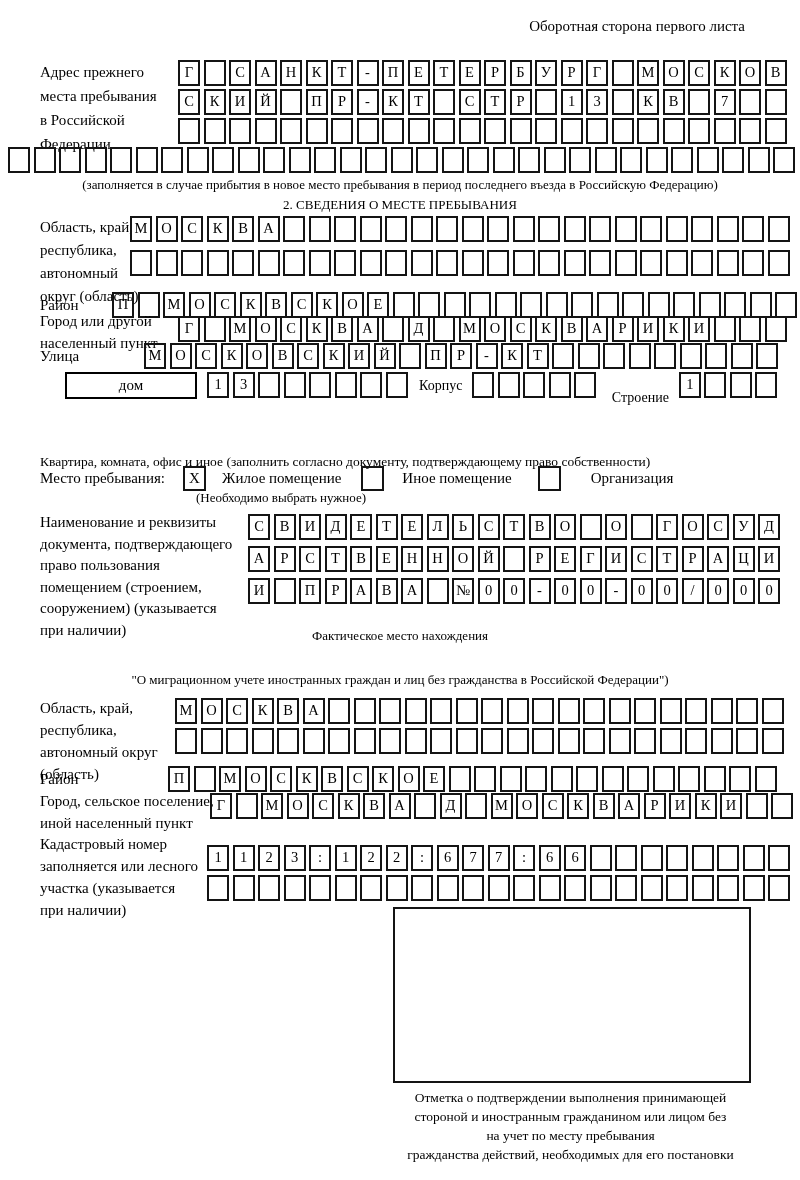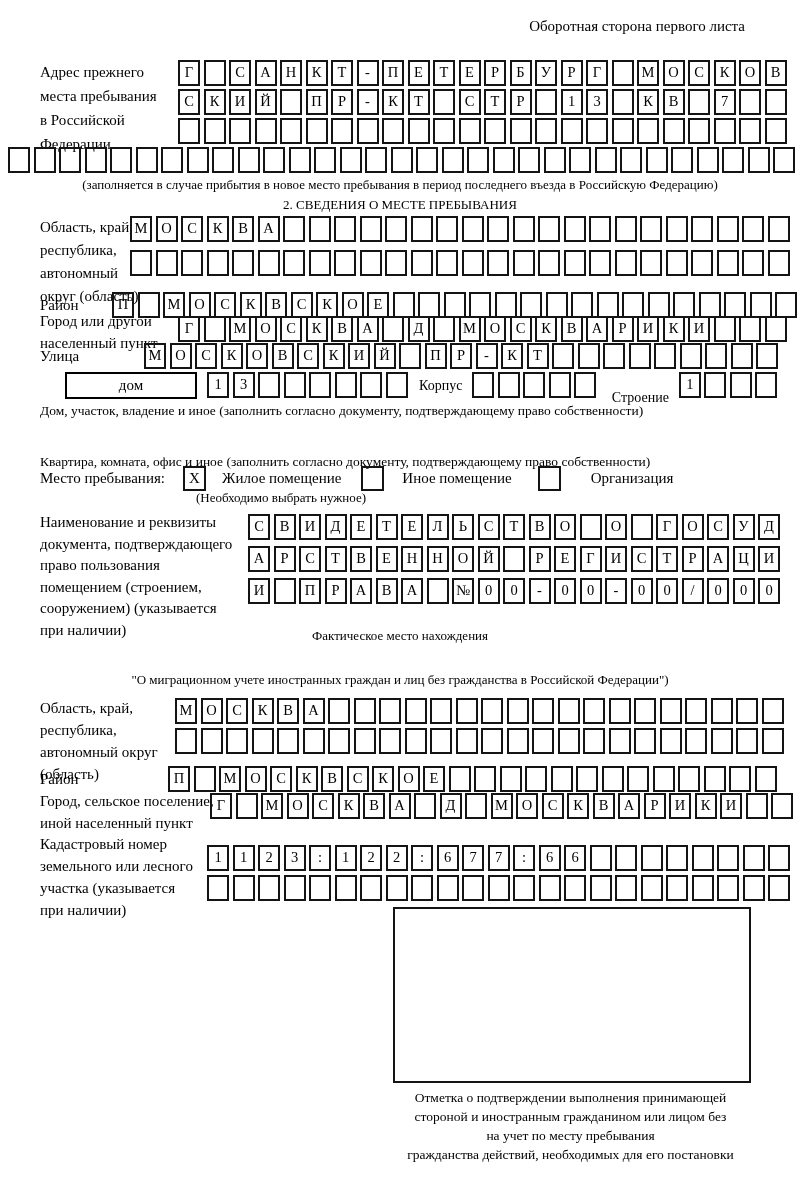--- a/index.html
+++ b/index.html
@@ -67,21 +67,20 @@
   <div class="abs cellrow" style="left:144px;top:343px;"><span class="cell">М</span><span class="cell">О</span><span class="cell">С</span><span class="cell">К</span><span class="cell">О</span><span class="cell">В</span><span class="cell">С</span><span class="cell">К</span><span class="cell">И</span><span class="cell">Й</span><span class="cell"></span><span class="cell">П</span><span class="cell">Р</span><span class="cell">-</span><span class="cell">К</span><span class="cell">Т</span><span class="cell"></span><span class="cell"></span><span class="cell"></span><span class="cell"></span><span class="cell"></span><span class="cell"></span><span class="cell"></span><span class="cell"></span><span class="cell"></span></div>
 
   <div class="abs cellrow" style="left:65px;top:372px;">
     <span class="labelbox" style="width:132px;margin-right:6px;">дом</span>
     <span class="inlinecells"><span class="cell">1</span><span class="cell">3</span><span class="cell"></span><span class="cell"></span><span class="cell"></span><span class="cell"></span><span class="cell"></span><span class="cell"></span></span>
     <span class="inline-lbl" style="margin:0 6px 0 4px;">Корпус</span>
     <span class="inlinecells"><span class="cell"></span><span class="cell"></span><span class="cell"></span><span class="cell"></span><span class="cell"></span></span>
     <span class="inline-lbl" style="margin:12px 6px 0 8px;">Строение</span>
     <span class="inlinecells"><span class="cell">1</span><span class="cell"></span><span class="cell"></span><span class="cell"></span></span>
   </div>
-  <div class="abs note" style="left:40px;top:403px;font-size:13.5px;">Дом, участок, владение и иное (заполнить согласно документу, подтверждающему право собственности)</div>
 
   <div class="abs note" style="left:40px;top:454px;font-size:13.5px;">Квартира, комната, офис и иное (заполнить согласно документу, подтверждающему право собственности)</div>
 
   <div class="abs" style="left:40px;top:466px;white-space:nowrap;">
     <span class="chklbl">Место пребывания:</span>
     <span class="chkbox" style="margin-left:14px;">X</span>
     <span class="chklbl" style="margin-left:12px;">Жилое помещение</span>
     <span class="chkbox" style="margin-left:16px;"></span>
     <span class="chklbl" style="margin-left:14px;">Иное помещение</span>
     <span class="chkbox" style="margin-left:22px;"></span>
@@ -117,21 +116,21 @@
   <div class="abs cellrow" style="left:168px;top:766px;"><span class="cell">П</span><span class="cell"></span><span class="cell">М</span><span class="cell">О</span><span class="cell">С</span><span class="cell">К</span><span class="cell">В</span><span class="cell">С</span><span class="cell">К</span><span class="cell">О</span><span class="cell">Е</span><span class="cell"></span><span class="cell"></span><span class="cell"></span><span class="cell"></span><span class="cell"></span><span class="cell"></span><span class="cell"></span><span class="cell"></span><span class="cell"></span><span class="cell"></span><span class="cell"></span><span class="cell"></span><span class="cell"></span></div>
 
   <div class="abs lbl" style="left:40px;top:790px;line-height:22px;">
       <div class="line">Город, сельское поселение,</div>
       <div class="line">иной населенный пункт</div>
     </div>
   <div class="abs cellrow" style="left:210px;top:793px;"><span class="cell">Г</span><span class="cell"></span><span class="cell">М</span><span class="cell">О</span><span class="cell">С</span><span class="cell">К</span><span class="cell">В</span><span class="cell">А</span><span class="cell"></span><span class="cell">Д</span><span class="cell"></span><span class="cell">М</span><span class="cell">О</span><span class="cell">С</span><span class="cell">К</span><span class="cell">В</span><span class="cell">А</span><span class="cell">Р</span><span class="cell">И</span><span class="cell">К</span><span class="cell">И</span><span class="cell"></span><span class="cell"></span></div>
 
   <div class="abs lbl" style="left:40px;top:833px;line-height:22px;">
       <div class="line">Кадастровый номер</div>
-      <div class="line">земельного или лесного</div>
+      <div class="line">заполняется или лесного</div>
       <div class="line">участка (указывается</div>
       <div class="line">при наличии)</div>
     </div>
   <div class="abs cellrow" style="left:207px;top:845px;"><span class="cell">1</span><span class="cell">1</span><span class="cell">2</span><span class="cell">3</span><span class="cell">:</span><span class="cell">1</span><span class="cell">2</span><span class="cell">2</span><span class="cell">:</span><span class="cell">6</span><span class="cell">7</span><span class="cell">7</span><span class="cell">:</span><span class="cell">6</span><span class="cell">6</span><span class="cell"></span><span class="cell"></span><span class="cell"></span><span class="cell"></span><span class="cell"></span><span class="cell"></span><span class="cell"></span><span class="cell"></span></div>
   <div class="abs cellrow" style="left:207px;top:875px;"><span class="cell"></span><span class="cell"></span><span class="cell"></span><span class="cell"></span><span class="cell"></span><span class="cell"></span><span class="cell"></span><span class="cell"></span><span class="cell"></span><span class="cell"></span><span class="cell"></span><span class="cell"></span><span class="cell"></span><span class="cell"></span><span class="cell"></span><span class="cell"></span><span class="cell"></span><span class="cell"></span><span class="cell"></span><span class="cell"></span><span class="cell"></span><span class="cell"></span><span class="cell"></span></div>
 
   <div class="abs bigbox" style="left:393px;top:907px;width:358px;height:176px;"></div>
   <div class="abs caption" style="left:358px;top:1088px;width:425px;">
       <div class="line">Отметка о подтверждении выполнения принимающей</div>
       <div class="line">стороной и иностранным гражданином или лицом без</div>

